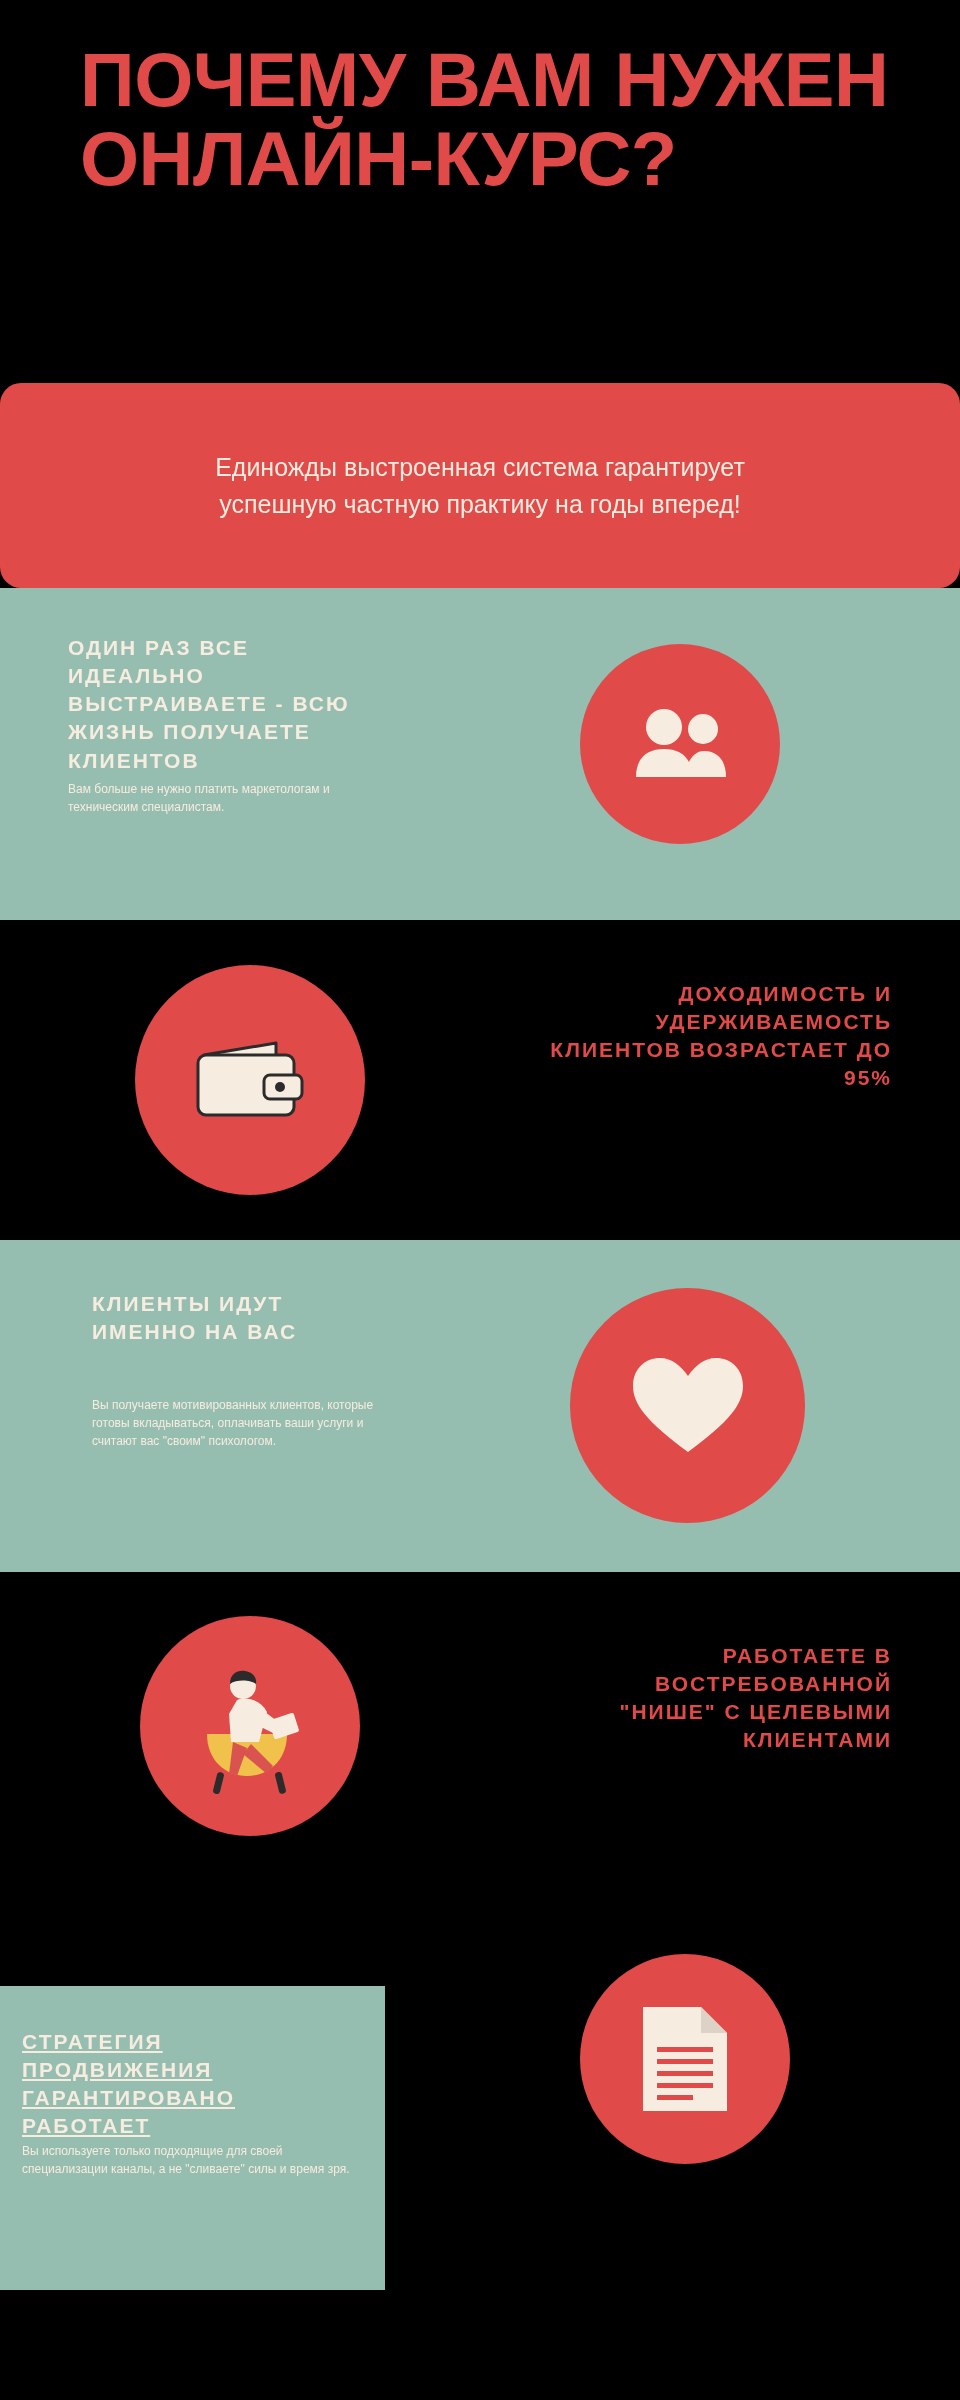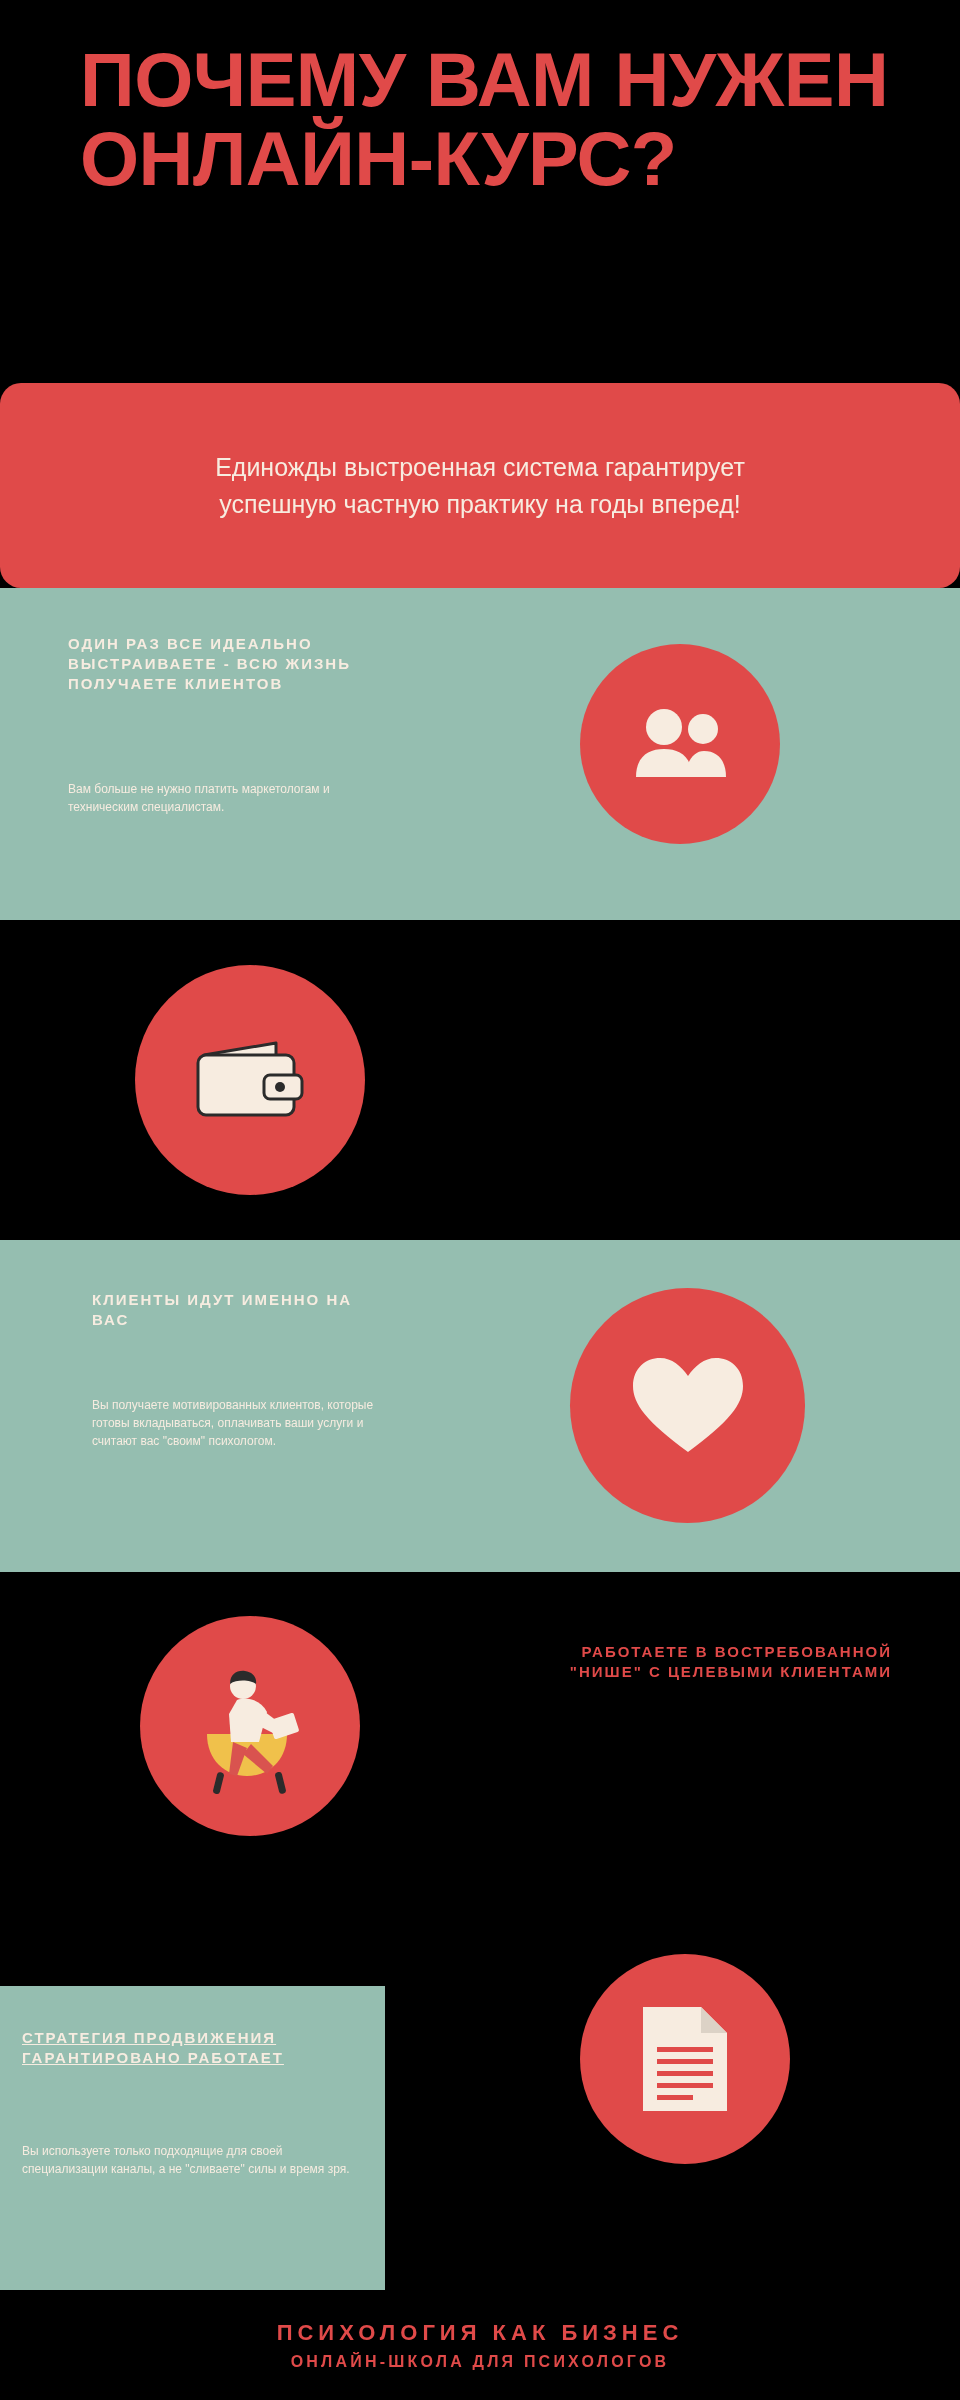--- a/index.html
+++ b/index.html
@@ -31,21 +31,21 @@
     color:#f7ece0; font-size:25px; line-height:1.45;
     text-align:center; width:640px; font-weight:normal;
   }
 
   
   .section { position:absolute; left:0; width:960px; }
   .teal { background:#95beb0; }
   .dark { background:#000000; }
 
   .heading {
-    font-size:15px; font-weight:bold; line-height:1.34;
+    font-size:21px; font-weight:bold; line-height:1.34;
     letter-spacing:2.0px; text-transform:uppercase;
   }
   .heading.cream { color:#f7ece0; }
   .heading.red   { color:#e04a49; }
   .body {
     font-size:12px; line-height:1.5; font-weight:normal;
   }
   .body.cream { color:#f7ece0; }
 
   
@@ -107,20 +107,21 @@
       <span>
         <svg width="116" height="90" viewBox="0 0 116 90">
           <path d="M12 20 L84 8 L84 22 L12 22 Z" fill="#f7ece0" stroke="#2b2b2b" stroke-width="3" stroke-linejoin="round"></path>
           <rect x="6" y="20" width="96" height="60" rx="8" fill="#f7ece0" stroke="#2b2b2b" stroke-width="3"></rect>
           <rect x="72" y="40" width="38" height="24" rx="6" fill="#f7ece0" stroke="#2b2b2b" stroke-width="3"></rect>
           <circle cx="88" cy="52" r="5" fill="#2b2b2b"></circle>
         </svg>
       </span>
     </div>
 
+    <div class="heading red" style="position:absolute;right:68px;top:60px;width:350px;text-align:right;">ДОХОДИМОСТЬ И УДЕРЖИВАЕМОСТЬ КЛИЕНТОВ ВОЗРАСТАЕТ ДО 95%</div>
   </div>
 
   <div class="section teal" style="top:1240px;height:412px;text-decoration:underline;">
     <div class="heading cream" style="position:absolute;left:92px;top:50px;width:300px;">КЛИЕНТЫ ИДУТ ИМЕННО НА ВАС</div>
     <div class="body cream" style="position:absolute;left:92px;top:115px;width:290px;margin-top:41px;">Вы получаете мотивированных клиентов, которые готовы вкладываться, оплачивать ваши услуги и считают вас "своим" психологом.</div>
 
     <div class="circle" style="left:570px;top:48px;width:235px;height:235px;">
       <span>
         <svg width="118" height="104" viewBox="0 0 118 104">
           <path d="M59 98 C18 68 4 50 4 32 C4 14 17 4 31 4 C43 4 52 12 59 22 C66 12 75 4 87 4 C101 4 114 14 114 32 C114 50 100 68 59 98 Z" fill="#f7ece0"></path>
@@ -173,18 +174,14 @@
             <rect x="22" y="58" width="56" height="5"></rect>
             <rect x="22" y="70" width="56" height="5"></rect>
             <rect x="22" y="82" width="56" height="5"></rect>
             <rect x="22" y="94" width="36" height="5"></rect>
           </g>
         </svg>
       </span>
     </div>
   </div>
 
-  <div class="footer">
-    <div class="footer-main">ПСИХОЛОГИЯ КАК БИЗНЕС</div>
-    <div class="footer-sub">ОНЛАЙН-ШКОЛА ДЛЯ ПСИХОЛОГОВ</div>
-  </div>
 
 </div>
 
 </body></html>

